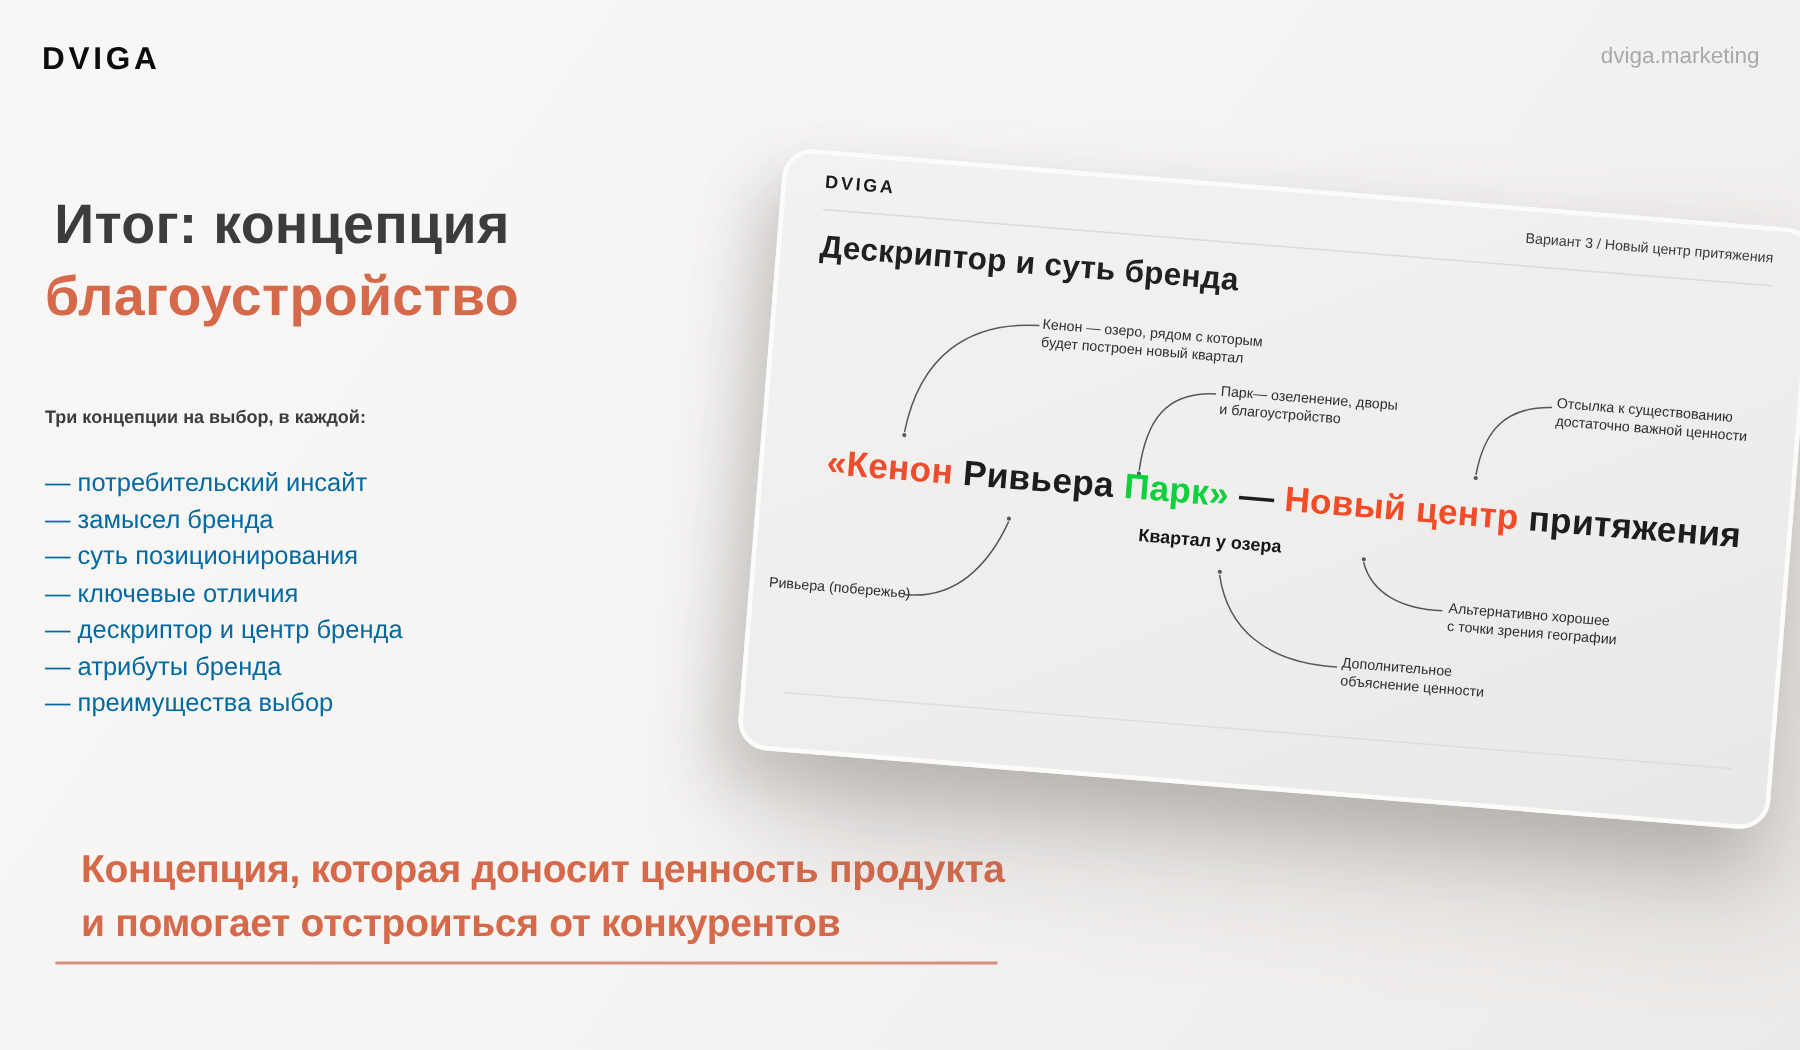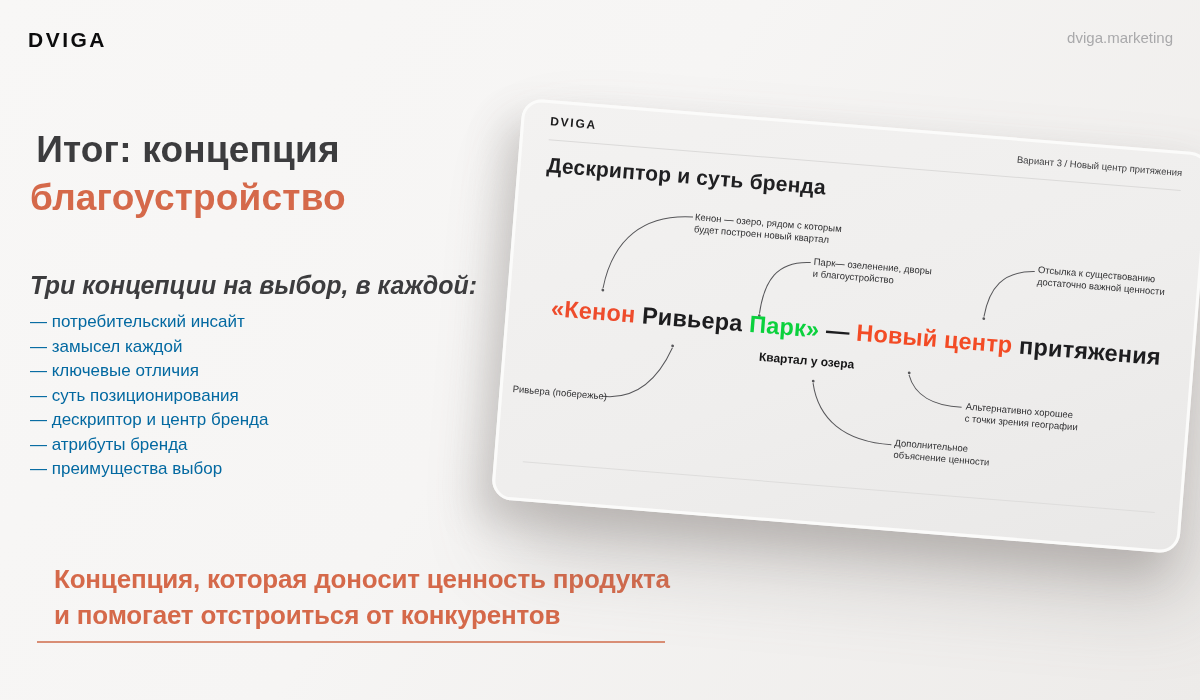--- a/index.html
+++ b/index.html
@@ -22,21 +22,21 @@
   
   .hero-title {
     position:absolute; left:30px; top:126px;
     font-size:37px; line-height:48px; font-weight:700; color:#3c3c3e;
     letter-spacing:0.2px;
     text-align:center;
   }
   .hero-title .accent { color:#d5694a; }
   .list-heading {
     position:absolute; left:30px; top:271px;
-    font-size:25px; font-weight:700; color:#3c3c3e;font-style:italic;
+    font-size:12px; font-weight:700; color:#3c3c3e;
   }
   .feature-list {
     position:absolute; left:30px; top:310px;
     list-style:none;
     font-size:17px; line-height:24.5px; color:#0369a1;
   }
   .tagline {
     position:absolute; left:30px; top:561px;
     font-size:26px; line-height:36px; font-weight:700;
     color:#d5694a; letter-spacing:-0.2px;margin-left:24px;
@@ -110,23 +110,23 @@
 
 <h1 class="hero-title">
   <span>Итог: концепция</span><br>
   <span class="accent">благоустройство</span>
 </h1>
 
 <div class="list-heading">Три концепции на выбор, в каждой:</div>
 
 <ul class="feature-list">
   <li>— потребительский инсайт</li>
-  <li>— замысел каждой</li>
+  <li>— замысел бренда</li>
+  <li>— суть позиционирования</li>
   <li>— ключевые отличия</li>
-  <li>— суть позиционирования</li>
   <li>— дескриптор и центр бренда</li>
   <li>— атрибуты бренда</li>
   <li>— преимущества выбор</li>
 </ul>
 
 <div class="tagline">
   <span>Концепция, которая доносит ценность продукта</span><br>
   <span>и помогает отстроиться от конкурентов</span>
 </div>
 <div class="tagline-underline"></div>

